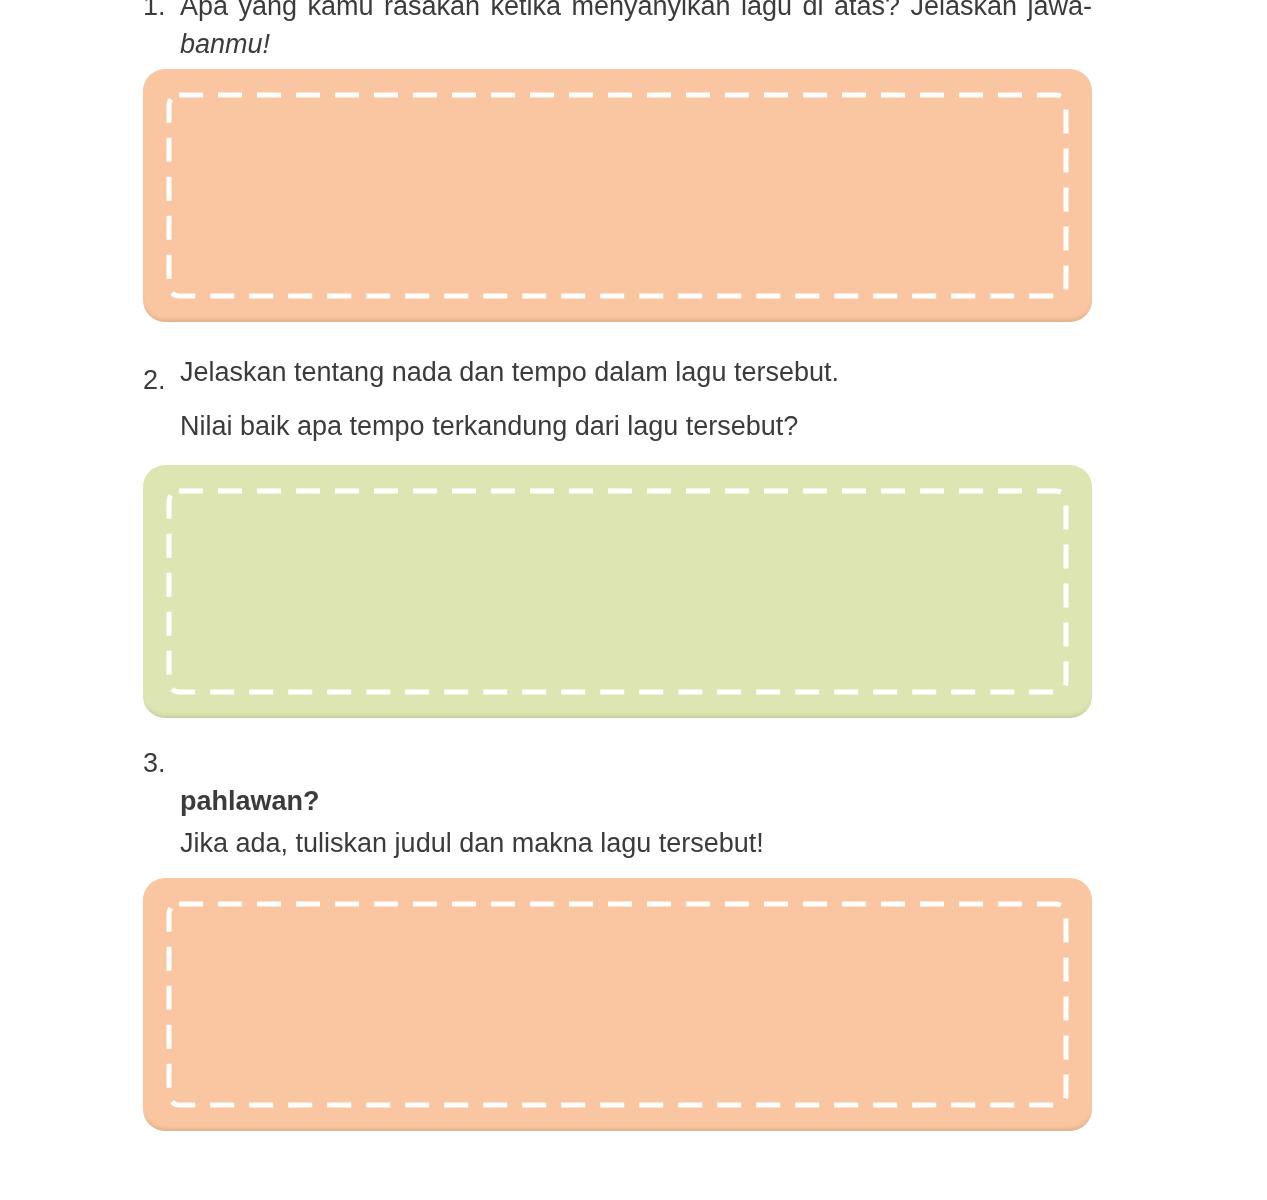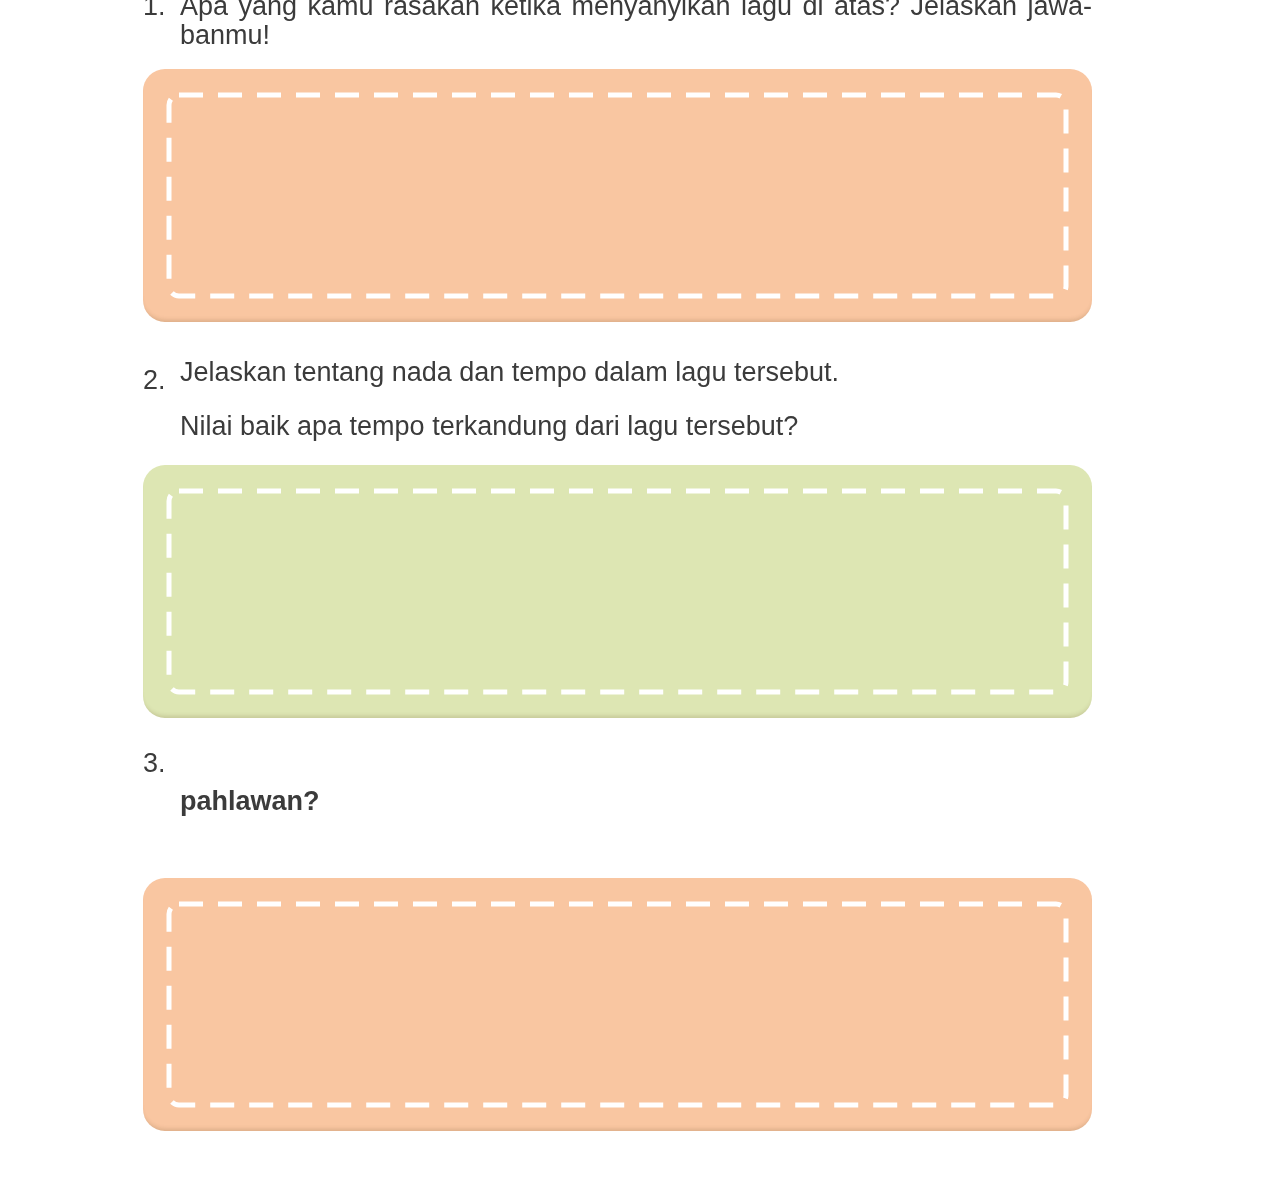--- a/index.html
+++ b/index.html
@@ -41,21 +41,21 @@
     box-shadow: inset 0 -5px 4px -3px rgba(90, 60, 20, 0.18);
   }
   .answer-box svg {
     display: block;
     width: 949px;
     height: 253px;
   }
 
   #q1-l1 { top: -13px; }
   #q1-num { top: -13px; }
-  #q1-l2 { top: 16px; }
+  #q1-l2 { top: 25px; font-style: italic; }
   #box-1 { top: 69px; }
 
   #q2-num { top: 361px; }
   #q2-l1 { top: 353px; }
   #q2-l2 { top: 407px; }
   #box-2 { top: 465px; }
 
   #q3-num { top: 744px; }
   #q3-l1 { top: 744px; }
   #q3-l2 { top: 782px; font-weight: bold; }
@@ -82,20 +82,21 @@
   <div class="tline qtext" id="q2-l2">Nilai baik apa tempo terkandung dari lagu tersebut?</div>
 
   <div class="answer-box" id="box-2" style="background-color: rgb(221, 230, 179);">
     <svg viewBox="0 0 949 253">
       <rect x="26" y="26" width="897" height="201" rx="10" fill="none" stroke-width="5" stroke-dasharray="24 15" stroke="#ffffff"></rect>
     </svg>
   </div>
 
   <div class="tline qnum" id="q3-num">3.</div>
   <div class="tline qtext" id="q3-l2">pahlawan?</div>
+  <div class="tline qtext" id="q3-l3">Jika ada, tuliskan judul dan makna lagu tersebut!</div>
 
   <div class="answer-box" id="box-3" style="background-color: rgb(249, 198, 161);">
     <svg viewBox="0 0 949 253">
       <rect x="26" y="26" width="897" height="201" rx="10" fill="none" stroke-width="5" stroke-dasharray="24 15" stroke="#ffffff"></rect>
     </svg>
   </div>
 
 </div>
 
 </body></html>

